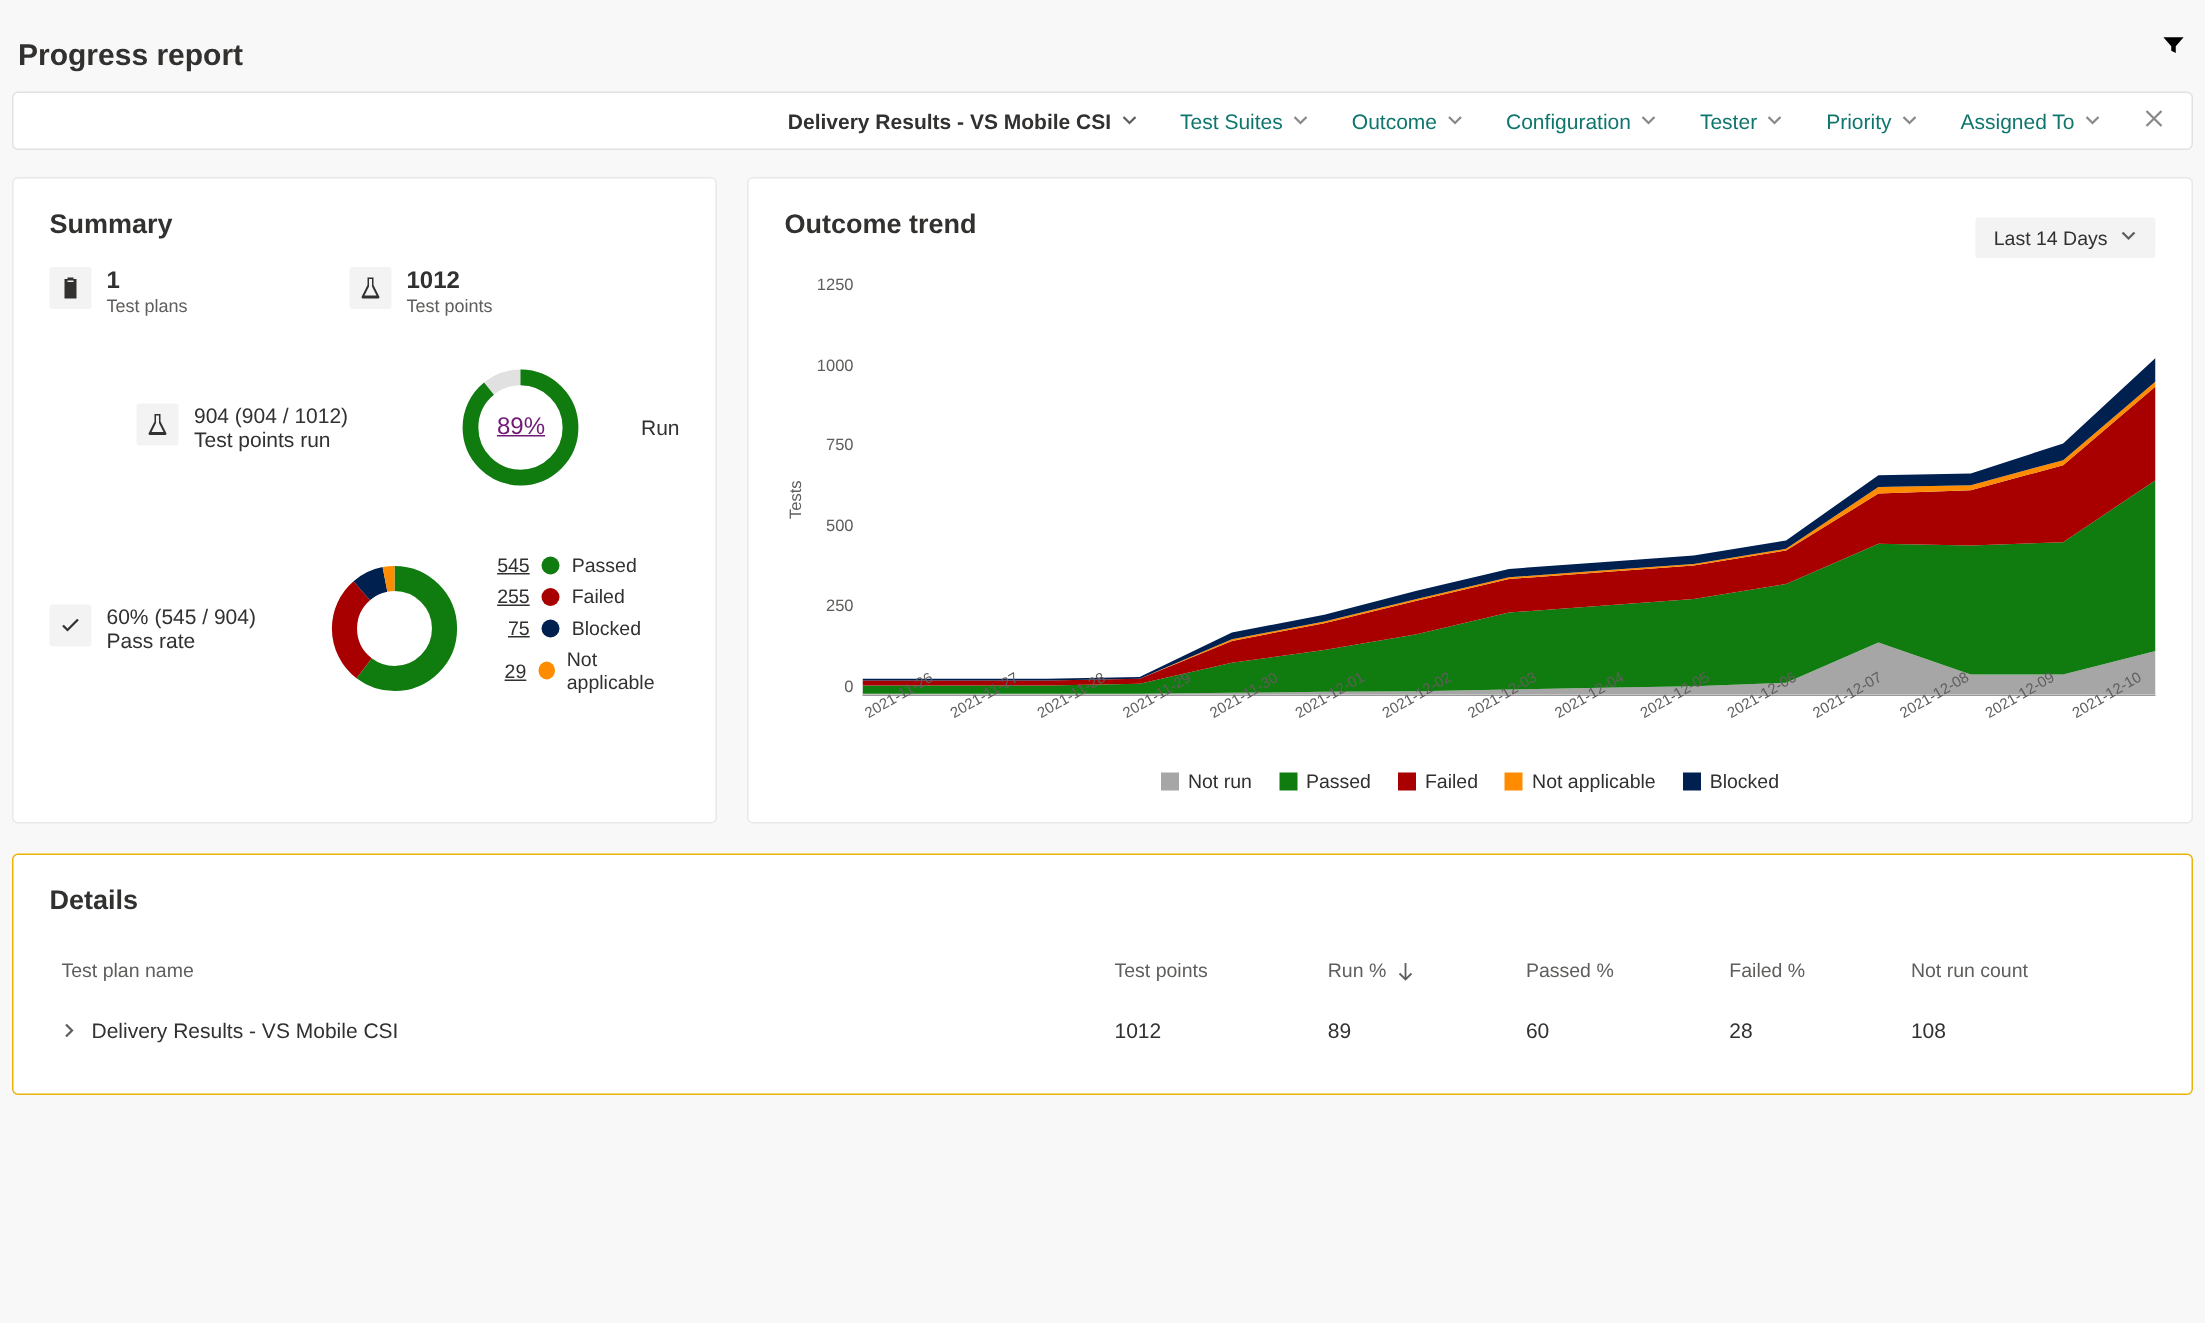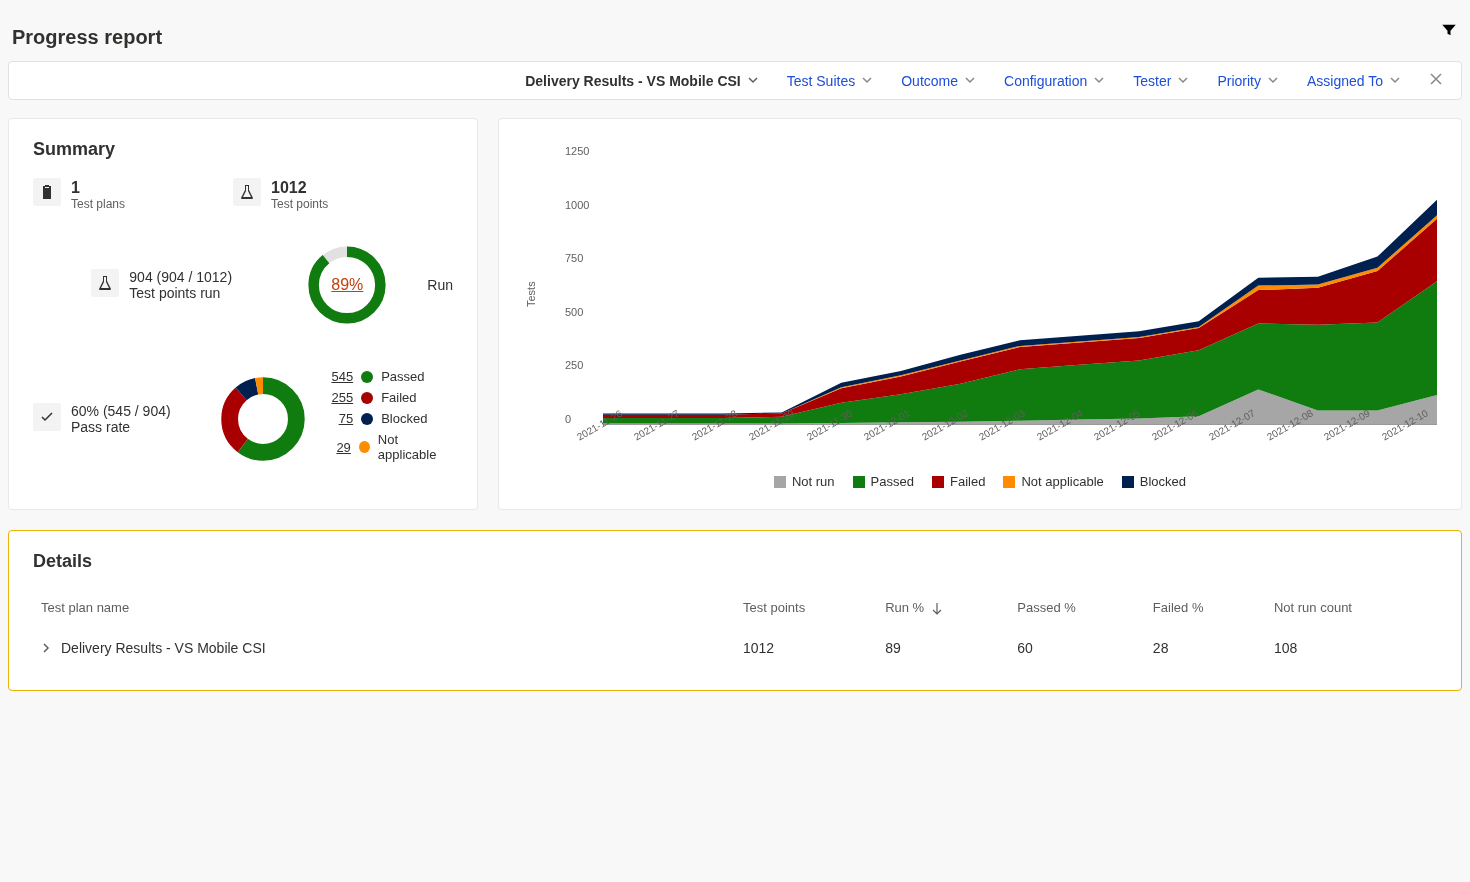--- a/index.html
+++ b/index.html
@@ -6,21 +6,21 @@
   body { font-family: "Segoe UI", -apple-system, BlinkMacSystemFont, sans-serif; background: #f8f8f8; color: #323130; font-size: 14px; }
   .page { width: 1470px; padding: 0 8px; }
 
   
   .header { display: flex; justify-content: space-between; align-items: center; padding: 14px 4px 12px 4px; }
   .header h1 { font-size: 20px; font-weight: 600; margin-top: 12px; }
   .filter-icon svg { width: 18px; height: 18px; fill: #000; }
 
   
   .filter-bar { background: #fff; border: 1px solid #e1e1e1; border-radius: 4px; padding: 10px 0; display: flex; justify-content: flex-end; align-items: center; gap: 28px; padding-right: 18px; }
-  .filter-item { display: flex; align-items: center; gap: 6px; color: #1d4ed8; cursor: pointer; font-size: 14px; }
+  .filter-item { display: flex; align-items: center; gap: 6px; color: #0f766e; cursor: pointer; font-size: 14px; }
   .filter-item.primary { color: #323130; font-weight: 600; }
   .chev-down svg { width: 12px; height: 12px; }
   .close-x svg { width: 14px; height: 14px; stroke: #888; stroke-width: 1.5; fill: none; }
 
   
   .cards-row { display: flex; gap: 20px; margin-top: 18px; }
   .card { background: #fff; border: 1px solid #e8e8e8; border-radius: 4px; padding: 20px 24px; }
   .summary-card { width: 470px; }
   .trend-card { flex: 1; position: relative; }
   .card h2 { font-size: 18px; font-weight: 600; margin-bottom: 18px; }
@@ -30,21 +30,21 @@
   .stat { display: flex; align-items: flex-start; gap: 10px; width: 200px; }
   .stat-icon { width: 28px; height: 28px; background: #f3f3f3; border-radius: 2px; display: flex; align-items: center; justify-content: center; }
   .stat-icon svg { width: 16px; height: 16px; fill: #323130; }
   .stat .num { font-size: 16px; font-weight: 600; line-height: 1.2; }
   .stat .lbl { font-size: 12px; color: #605e5c; }
 
   .run-row { display: flex; align-items: center; gap: 32px; margin-top: 30px; justify-content: flex-end; }
   .run-stat { display: flex; align-items: flex-start; gap: 10px; width: 180px; }
   .donut-run { position: relative; width: 88px; height: 88px; }
   .donut-run svg { width: 88px; height: 88px; transform: rotate(-90deg); }
-  .donut-label { position: absolute; top: 0; left: 0; width: 88px; height: 88px; display: flex; align-items: center; justify-content: center; font-size: 16px; color: #c2410c; text-decoration: underline; }
+  .donut-label { position: absolute; top: 0; left: 0; width: 88px; height: 88px; display: flex; align-items: center; justify-content: center; font-size: 16px; color: #701a75; text-decoration: underline; }
   .run-label-right { font-size: 14px; margin-left: 4px; }
 
   .pass-row { display: flex; align-items: center; gap: 20px; margin-top: 40px; }
   .pass-stat { display: flex; align-items: flex-start; gap: 10px; width: 180px; }
   .donut-pass { position: relative; width: 88px; height: 88px; }
   .donut-pass svg { width: 88px; height: 88px; transform: rotate(-90deg); }
   .legend { font-size: 13px; }
   .legend-row { display: flex; align-items: center; gap: 8px; margin-bottom: 6px; }
   .legend-count { width: 26px; text-align: right; text-decoration: underline; }
   .legend-dot { width: 12px; height: 12px; border-radius: 50%; }
@@ -54,21 +54,21 @@
   .c-na { background: #ff8c00; }
   .c-notrun { background: #a6a6a6; }
 
   
   .trend-header { display: flex; justify-content: space-between; align-items: center; }
   .range-btn { background: #f3f3f3; border: none; padding: 6px 12px; font-size: 13px; display: flex; align-items: center; gap: 8px; cursor: pointer; border-radius: 2px; color: #323130; }
   .chart-wrap { display: flex; margin-top: 6px; }
   .y-axis-label { writing-mode: vertical-rl; transform: rotate(180deg); font-size: 11px; color: #605e5c; text-align: center; padding-right: 2px; }
   .chart-inner { flex: 1; }
   .chart-svg-wrap { position: relative; height: 280px; display: flex; }
-  .y-ticks { width: 38px; display: flex; flex-direction: column; justify-content: space-between; font-size: 11px; color: #605e5c; padding-right: 6px; padding-bottom: 0; height: 100%; margin-left: 28px; }
+  .y-ticks { width: 38px; display: flex; flex-direction: column; justify-content: space-between; align-items: flex-end; font-size: 11px; color: #605e5c; padding-right: 6px; padding-bottom: 0; height: 100%; }
   .plot { flex: 1; position: relative; border-bottom: 1px solid #999; }
   .plot svg { width: 100%; height: 100%; display: block; }
   .x-ticks { display: flex; padding-left: 38px; margin-top: 8px; }
   .x-tick { flex: 1; font-size: 10px; color: #605e5c; transform: rotate(-30deg); transform-origin: left top; white-space: nowrap; text-align: left; }
   .trend-legend { display: flex; justify-content: center; gap: 18px; margin-top: 30px; font-size: 13px; }
   .trend-legend .item { display: flex; align-items: center; gap: 6px; }
   .sq { width: 12px; height: 12px; }
 
   
   .details-card { background: #fff; border: 1px solid #eab308; border-radius: 4px; margin-top: 20px; padding: 20px 24px; }
@@ -235,20 +235,29 @@
           <div class="legend-row">
             <span class="legend-count">29</span>
             <span class="legend-dot c-na"></span>
             <span>Not applicable</span>
           </div>
         </div>
       </div>
     </div>
 
     <div class="card trend-card">
+      <div class="trend-header">
+        <h2>Outcome trend</h2>
+        <button class="range-btn">
+          <span>Last 14 Days</span>
+          <span class="chev-down"><svg viewBox="0 0 12 12">
+                <path d="M2 4l4 4 4-4" fill="none" stroke="#605e5c" stroke-width="1.5"></path>
+              </svg></span>
+        </button>
+      </div>
 
       <div class="chart-wrap">
         <div class="y-axis-label">Tests</div>
         <div class="chart-inner">
           <div class="chart-svg-wrap">
             <div class="y-ticks" id="y-ticks">
                 <div>1250</div>
                 <div>1000</div>
                 <div>750</div>
                 <div>500</div>

